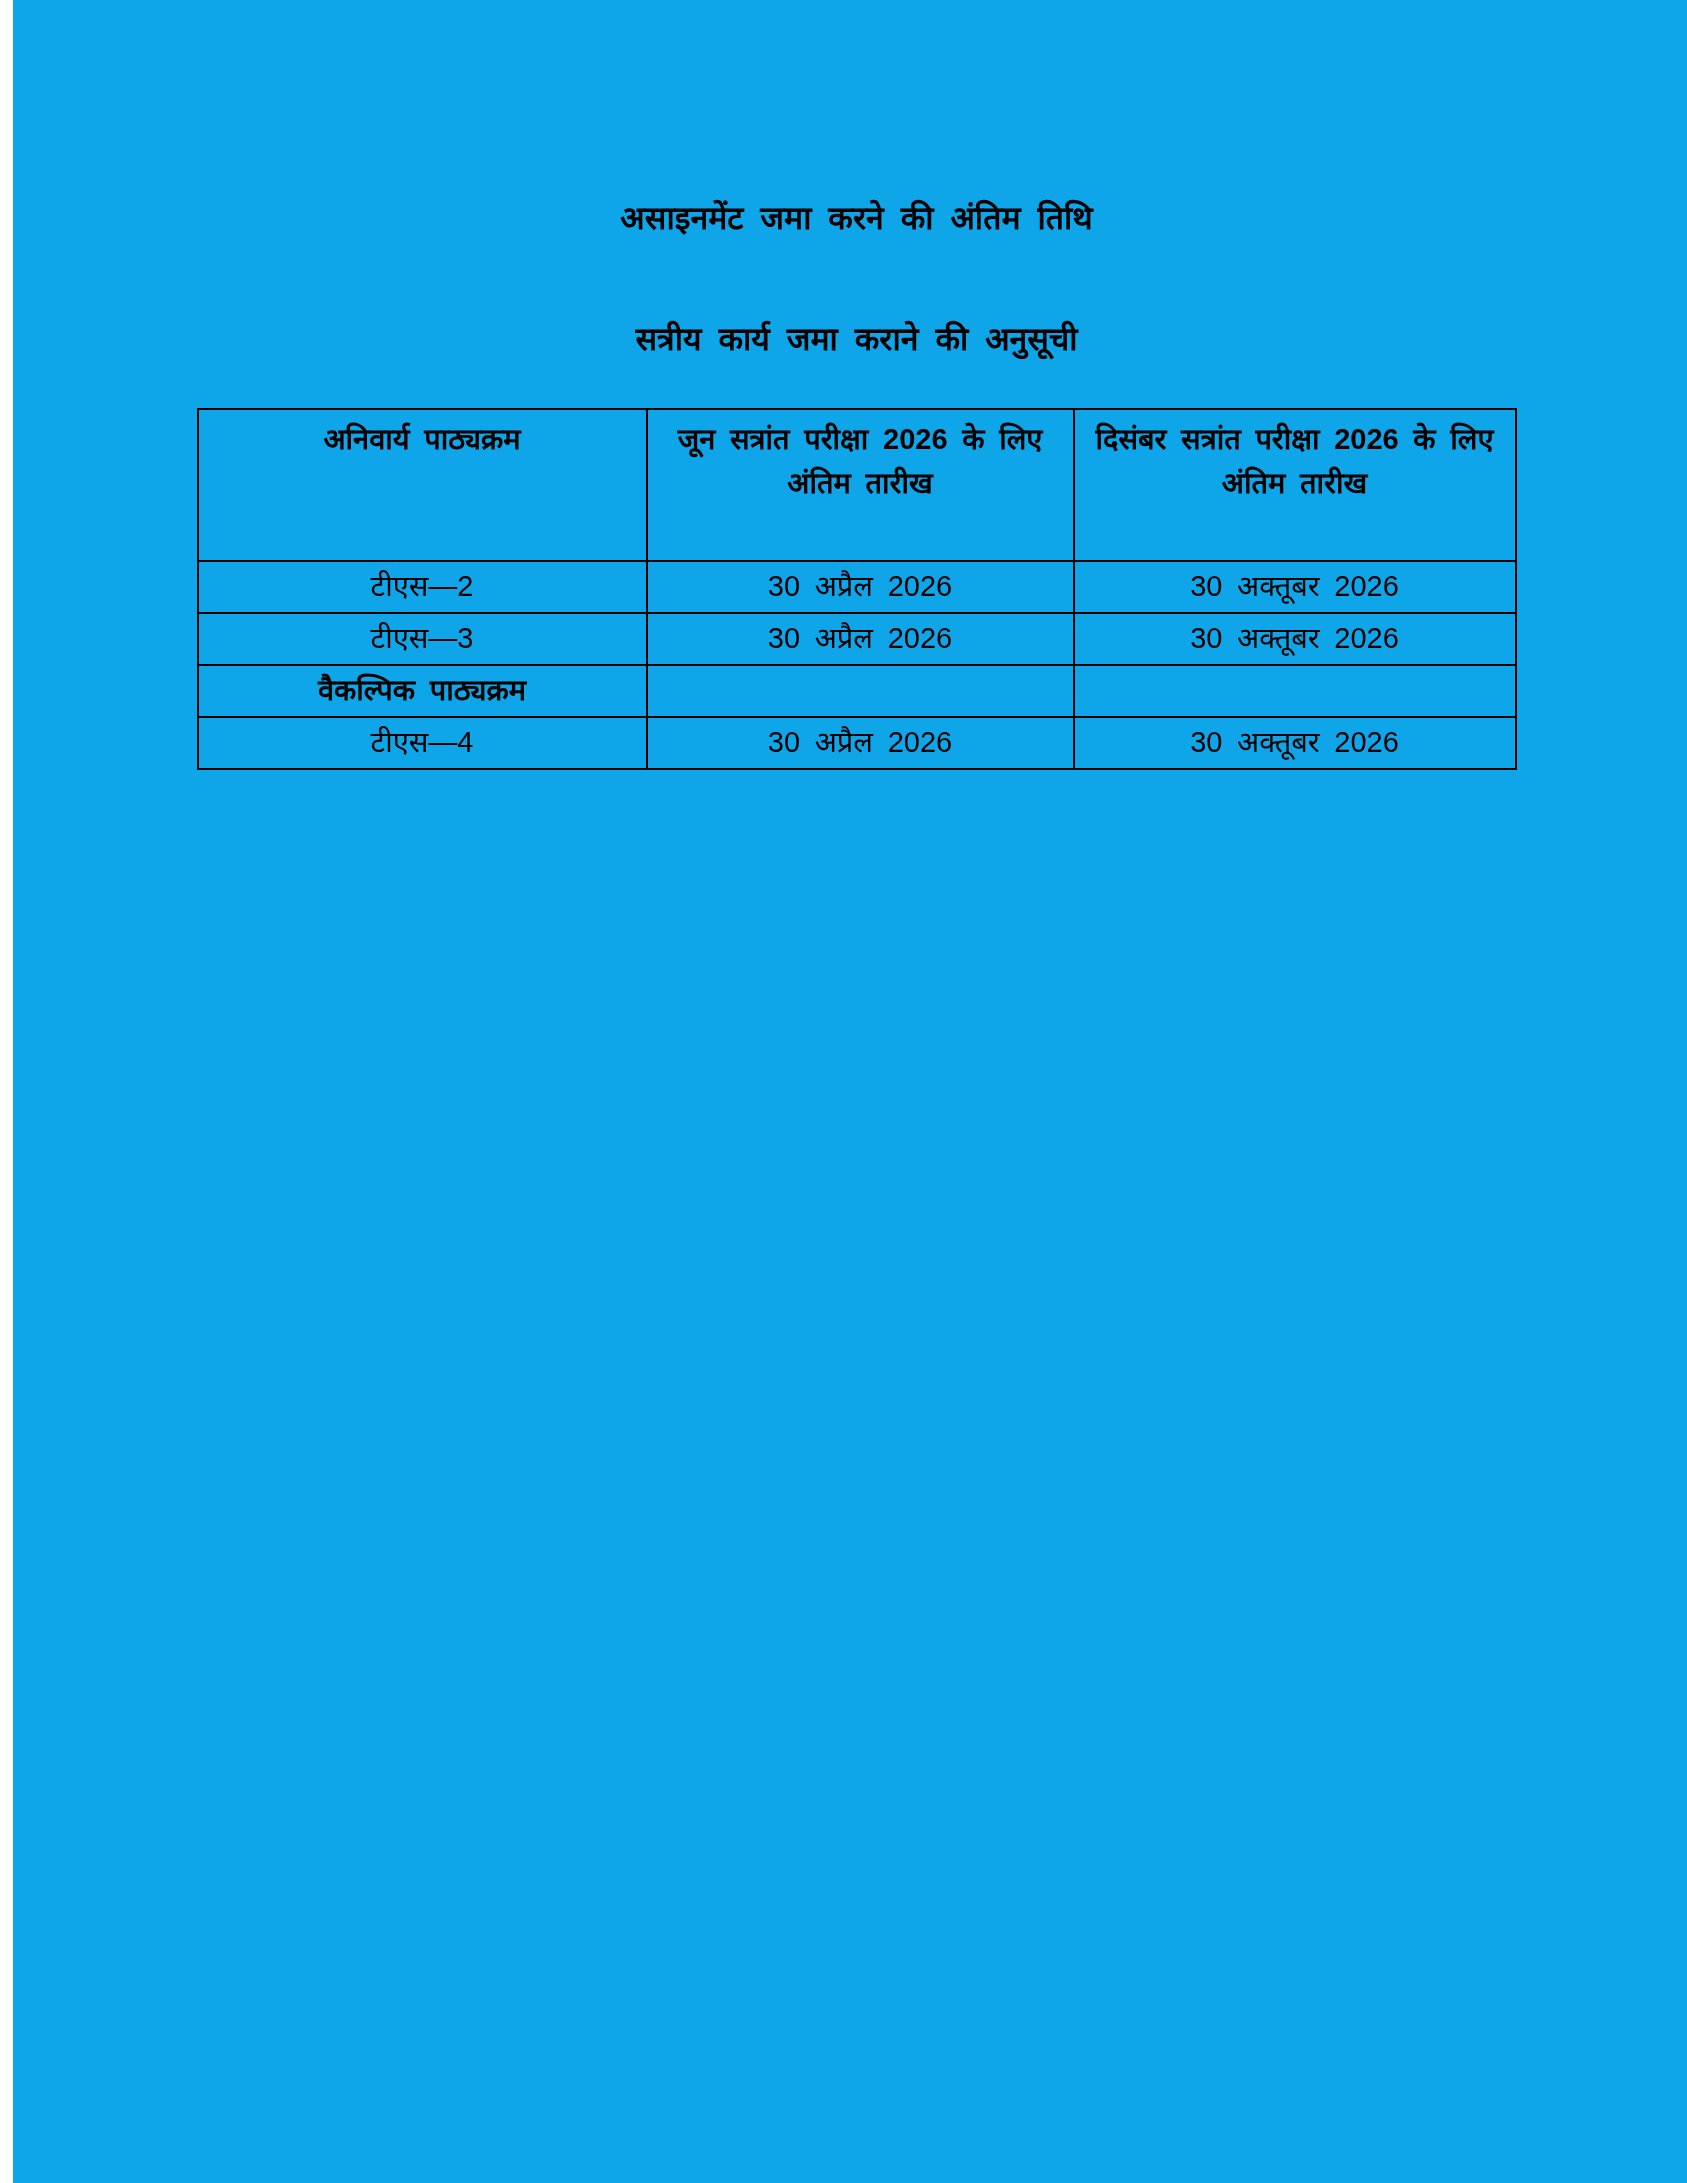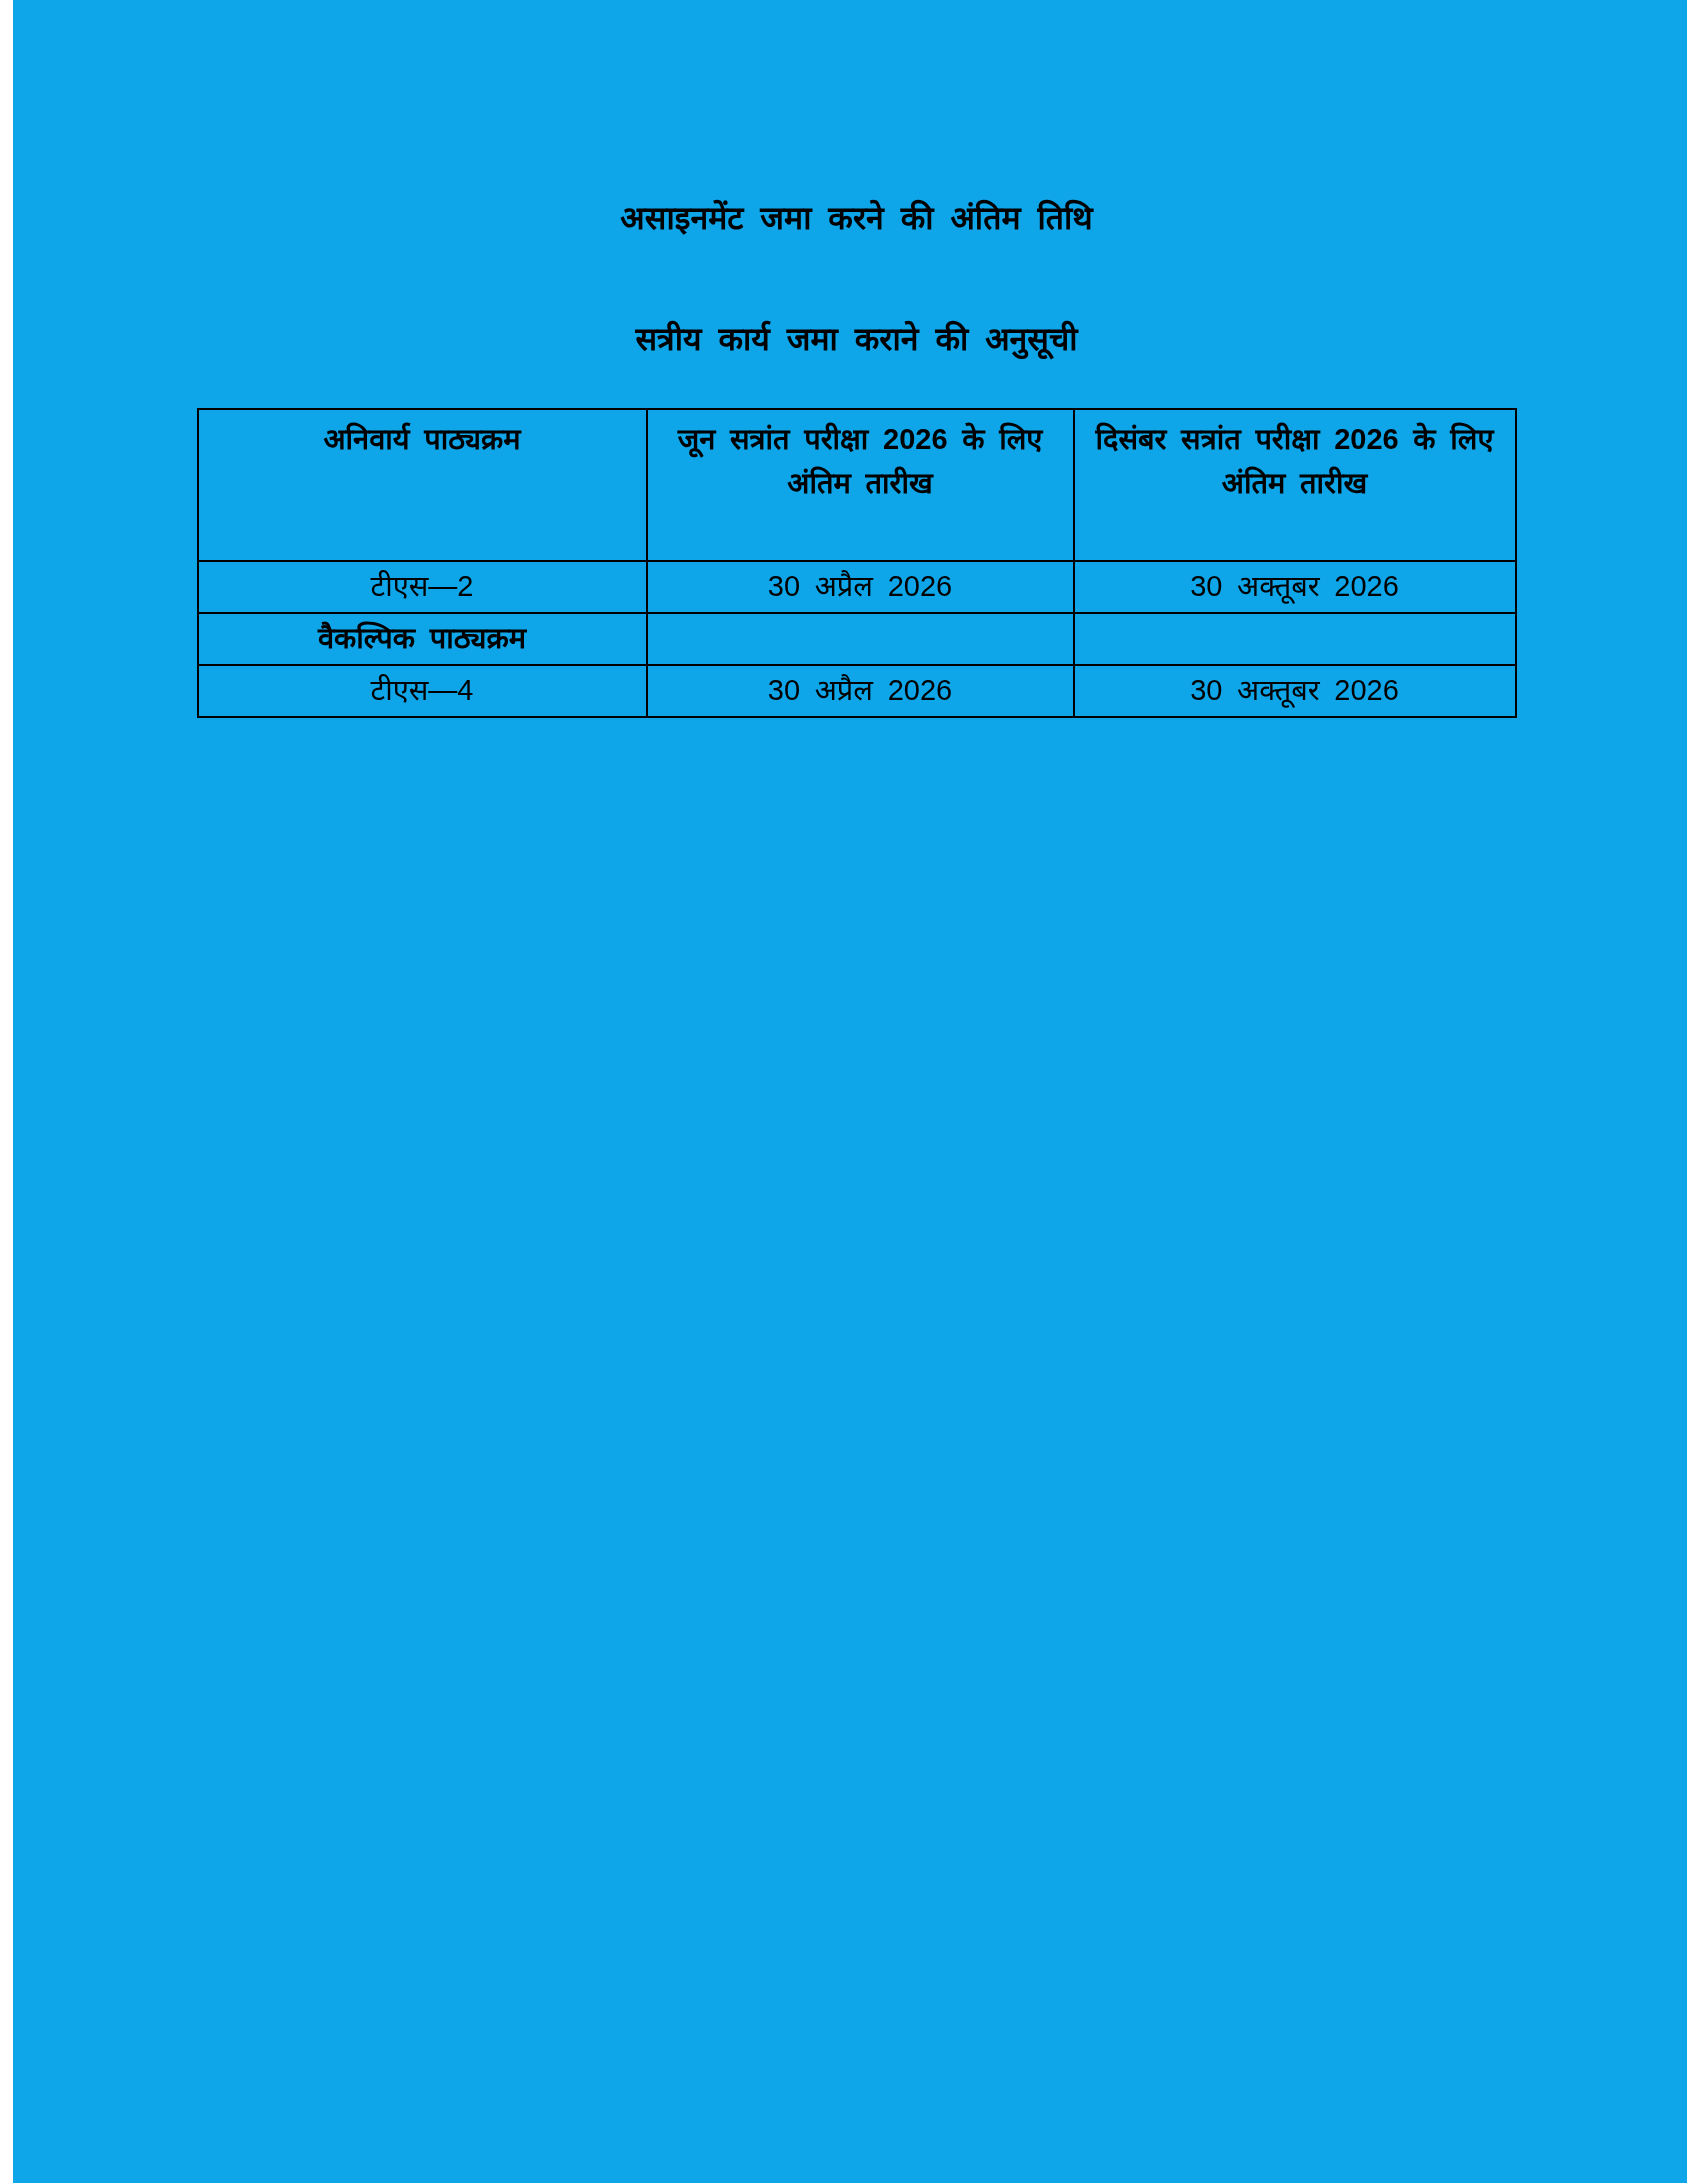--- a/index.html
+++ b/index.html
@@ -89,20 +89,25 @@
         <th>जून सत्रांत परीक्षा 2026 के लिए अंतिम तारीख</th>
         <th>दिसंबर सत्रांत परीक्षा 2026 के लिए अंतिम तारीख</th>
       </tr>
     </thead>
     <tbody>
       <tr>
         <td>टीएस—2</td>
         <td>30 अप्रैल 2026</td>
         <td>30 अक्तूबर 2026</td>
       </tr>
+      <tr>
+        <td>टीएस—3</td>
+        <td>30 अप्रैल 2026</td>
+        <td>30 अक्तूबर 2026</td>
+      </tr>
       <tr class="section-row">
         <td>वैकल्पिक पाठ्यक्रम</td>
         <td></td>
         <td></td>
       </tr>
       <tr>
         <td>टीएस—4</td>
         <td>30 अप्रैल 2026</td>
         <td>30 अक्तूबर 2026</td>
       </tr>

